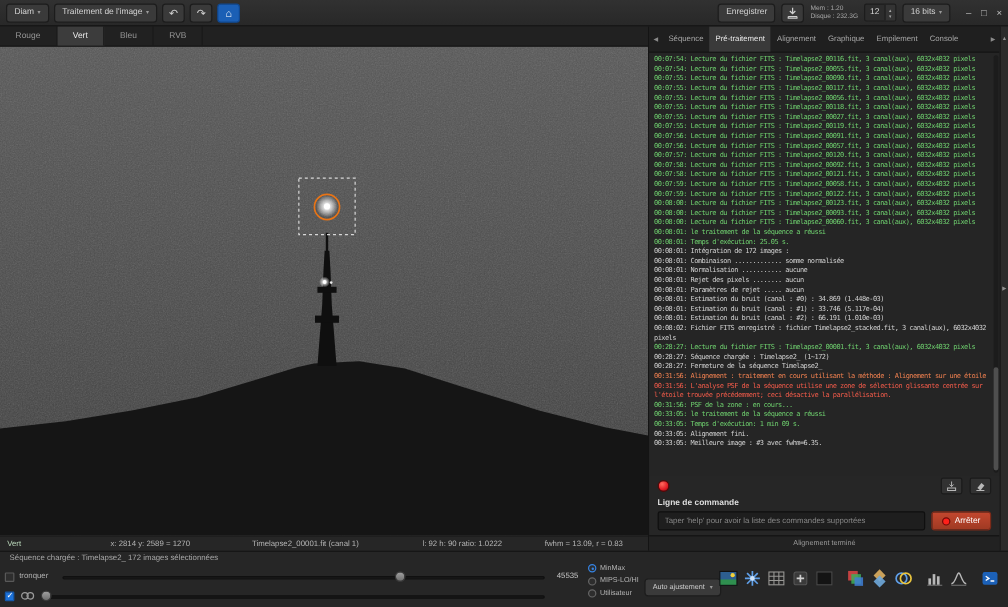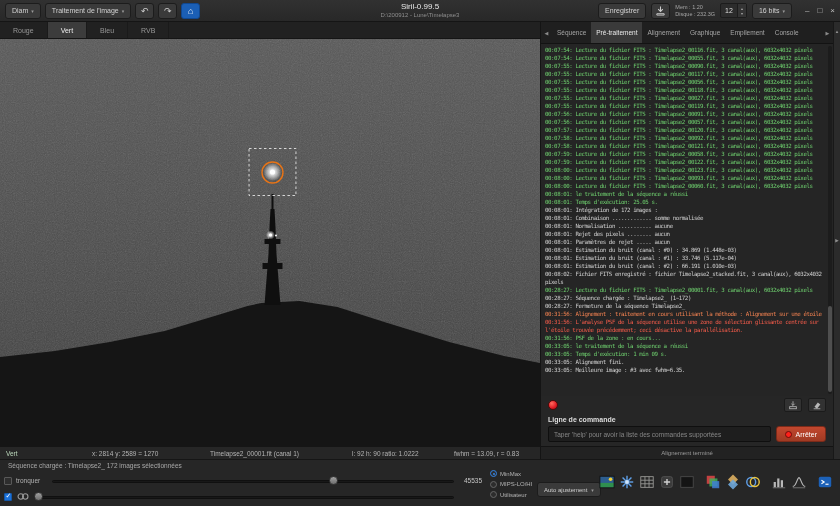--- a/index.html
+++ b/index.html
@@ -103,24 +103,20 @@
   <div class="tb-btn tb-icon-btn">
       <span>↶</span>
     </div>
   <div class="tb-btn tb-icon-btn">
       <span>↷</span>
     </div>
   <div class="tb-btn tb-icon-btn home-btn">
       <span>⌂</span>
     </div>
 
-  <div class="title-center">
-    <div class="title">Siril-0.99.5</div>
-    <div class="subtitle">D:\200912 - Lune\Timelapse3</div>
-  </div>
 
   <div class="tb-right">
     <div class="tb-btn">
         <span>Enregistrer</span>
       </div>
     <div class="tb-btn tb-icon-btn">
       <svg width="11" height="11" viewBox="0 0 12 12">
           <path d="M6 1.5v5.5M3.5 4.5L6 7l2.5-2.5" stroke="#cfcfcf" stroke-width="1.1" fill="none"></path>
           <path d="M2 9.5h8M2 9.5v1.5h8V9.5" stroke="#cfcfcf" stroke-width="1" fill="none"></path>
         </svg>

